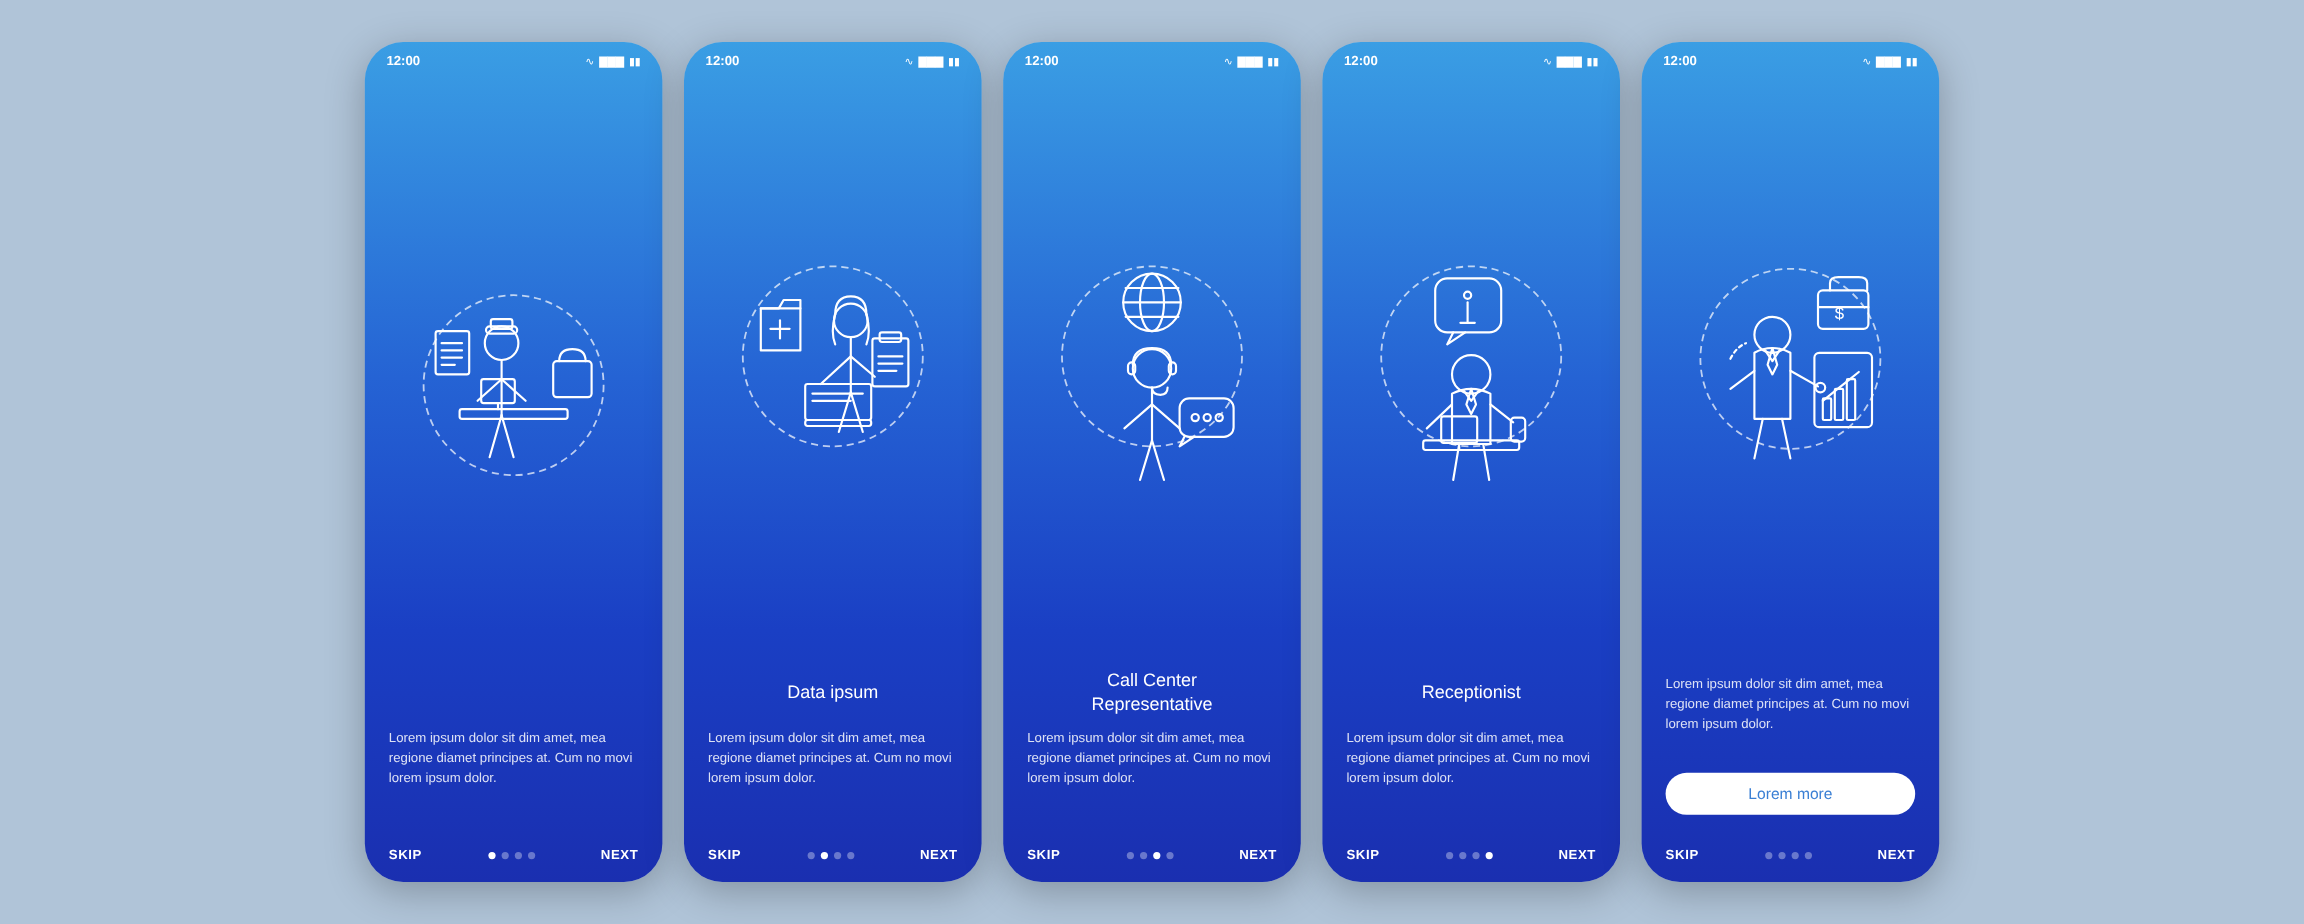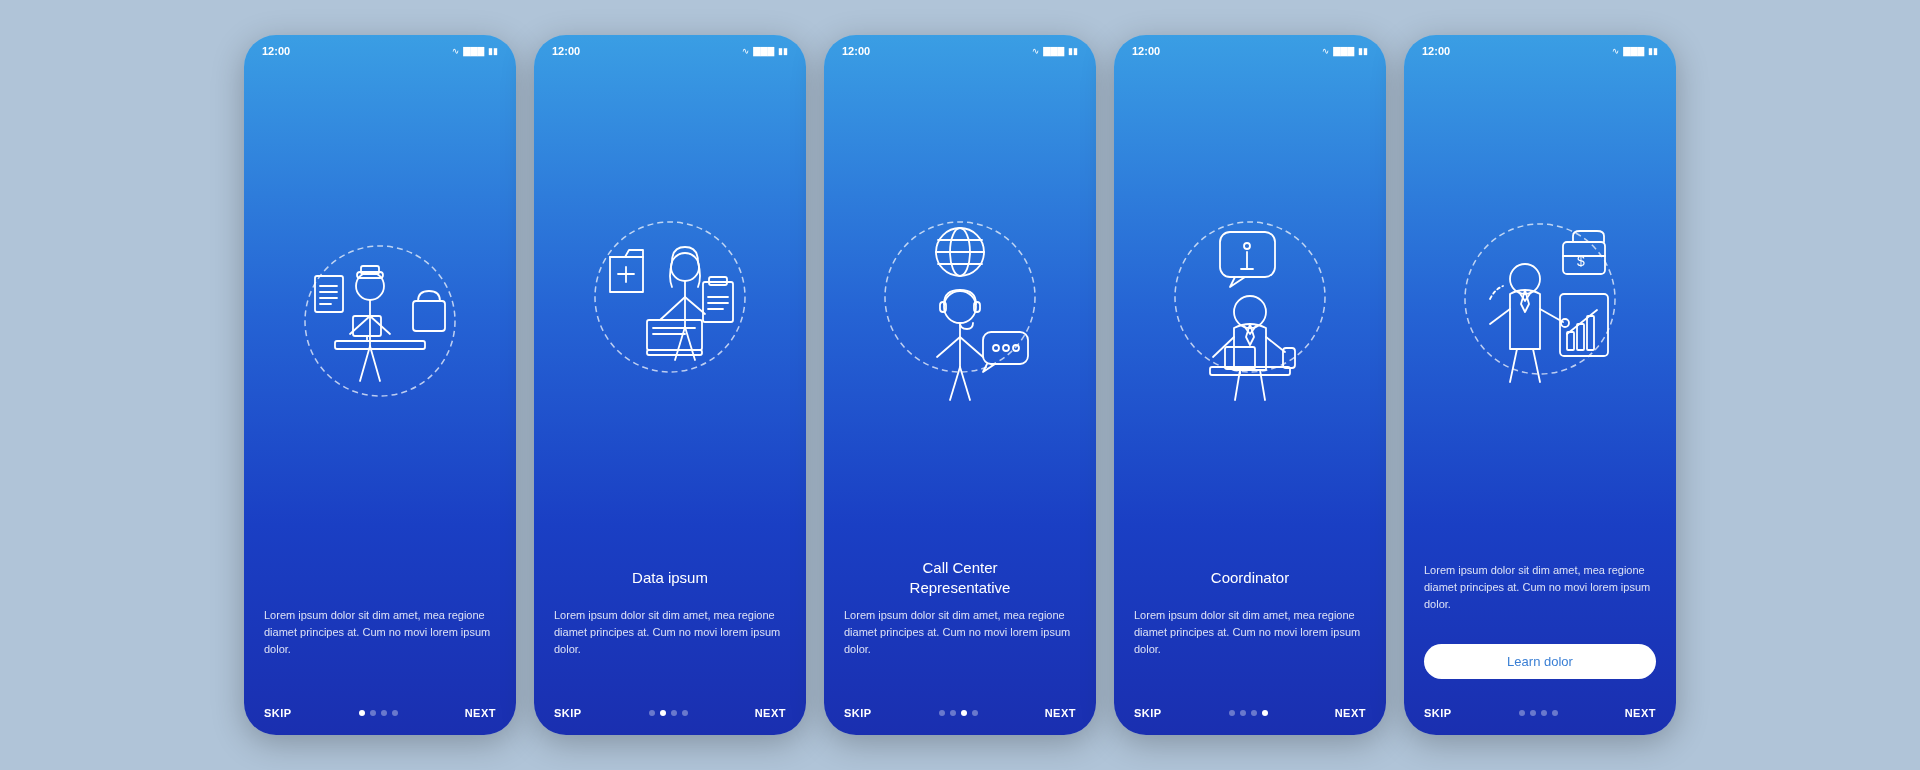--- a/index.html
+++ b/index.html
@@ -16,21 +16,21 @@
     }
 
     .phones-container {
       display: flex;
       gap: 18px;
       align-items: center;
       justify-content: center;
     }
 
     .phone {
-      width: 272px;
+      width: 248px;
       height: 700px;
       border-radius: 32px;
       background: linear-gradient(180deg, #3a9ee4 0%, #2563d4 40%, #1a3fc4 70%, #1a2fb0 100%);
       display: flex;
       flex-direction: column;
       align-items: center;
       position: relative;
       box-shadow: 0 8px 32px rgba(0,0,0,0.25);
       padding: 0;
       overflow: hidden;
@@ -395,21 +395,21 @@
         <rect x="55" y="165" width="80" height="8" rx="2" class="figure-line"></rect>
 
         <rect x="70" y="145" width="30" height="22" rx="2" class="figure-line"></rect>
         <line x1="85" y1="167" x2="85" y2="173" class="figure-line"></line>
 
         <line x1="85" y1="168" x2="80" y2="198" class="figure-line"></line>
         <line x1="105" y1="168" x2="110" y2="198" class="figure-line"></line>
       </svg>
     </div>
     <div class="content">
-      <div class="card-title">Coordinator</div>
+      <div class="card-title">Receptionist</div>
       <div class="card-body">Lorem ipsum dolor sit dim amet, mea regione diamet principes at. Cum no movi lorem ipsum dolor.</div>
     </div>
     <div class="bottom-nav">
       <span class="nav-skip">SKIP</span>
       <div class="dots">
         <div class="dot"></div>
         <div class="dot"></div>
         <div class="dot"></div>
         <div class="dot active"></div>
       </div>
@@ -458,21 +458,21 @@
         <circle cx="120" cy="119" r="4" class="figure-line"></circle>
 
         <line x1="72" y1="145" x2="65" y2="178" class="figure-line"></line>
         <line x1="88" y1="145" x2="95" y2="178" class="figure-line"></line>
 
         <path d="M45 95 Q50 85 58 82" class="figure-line" stroke-dasharray="3,3"></path>
       </svg>
     </div>
     <div class="content">
       <div class="card-body">Lorem ipsum dolor sit dim amet, mea regione diamet principes at. Cum no movi lorem ipsum dolor.</div>
-      <button class="learn-more-btn">Learn dolor</button>
+      <button class="learn-more-btn">Lorem more</button>
     </div>
     <div class="bottom-nav">
       <span class="nav-skip">SKIP</span>
       <div class="dots">
         <div class="dot"></div>
         <div class="dot"></div>
         <div class="dot"></div>
         <div class="dot"></div>
       </div>
       <span class="nav-next">NEXT</span>

